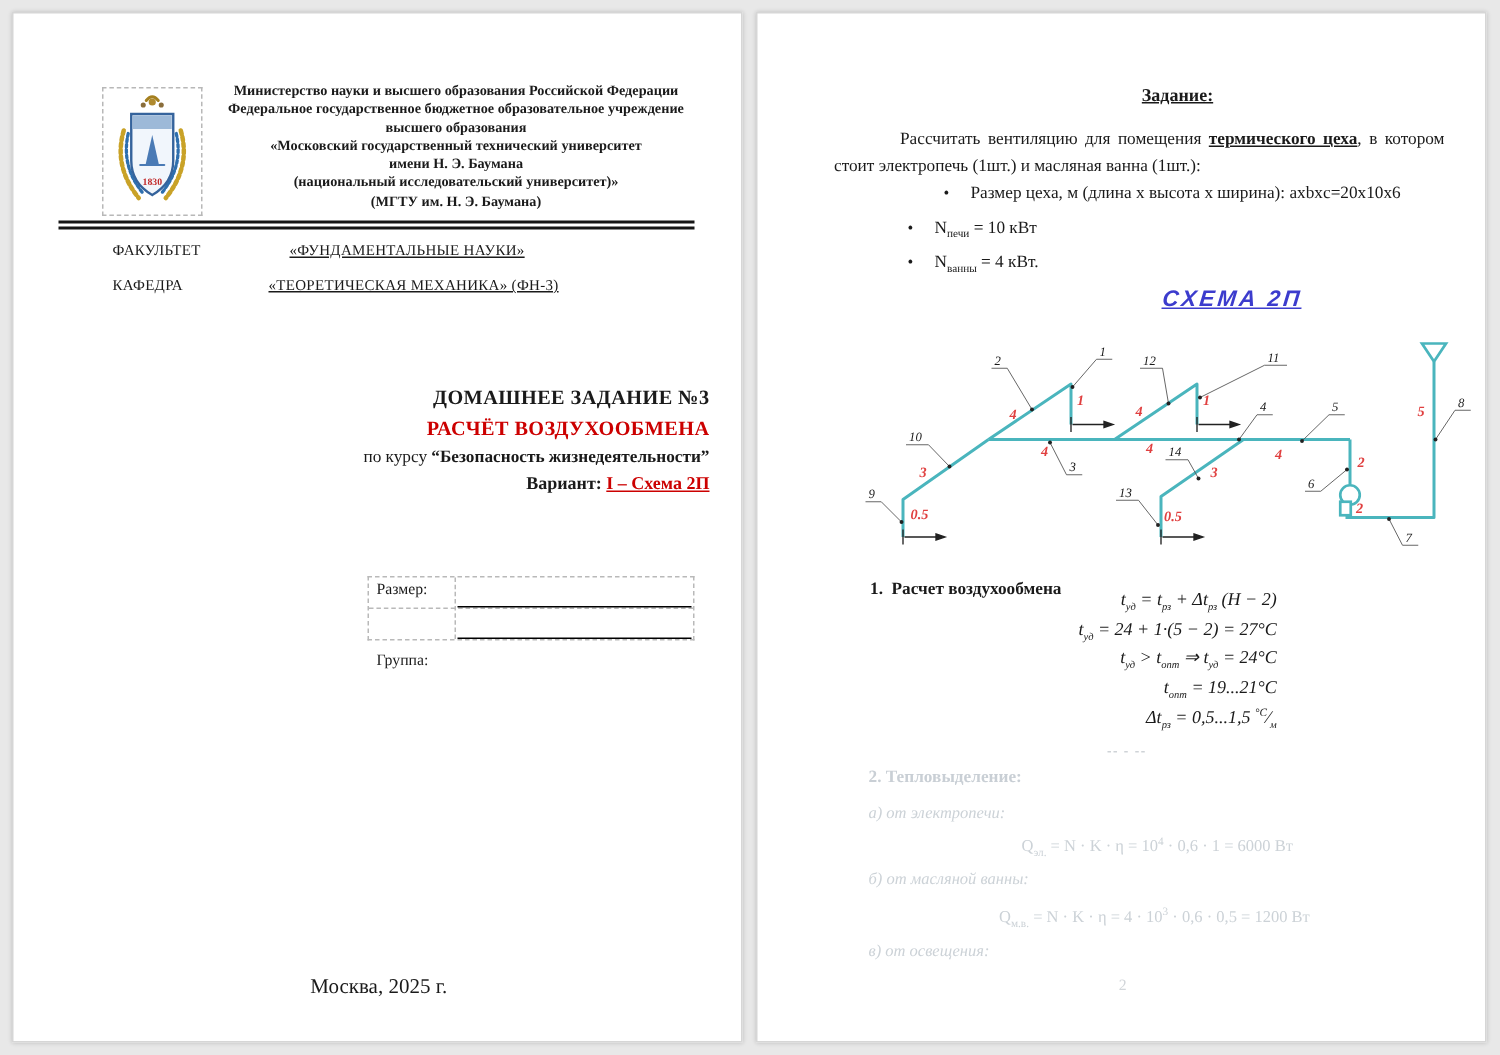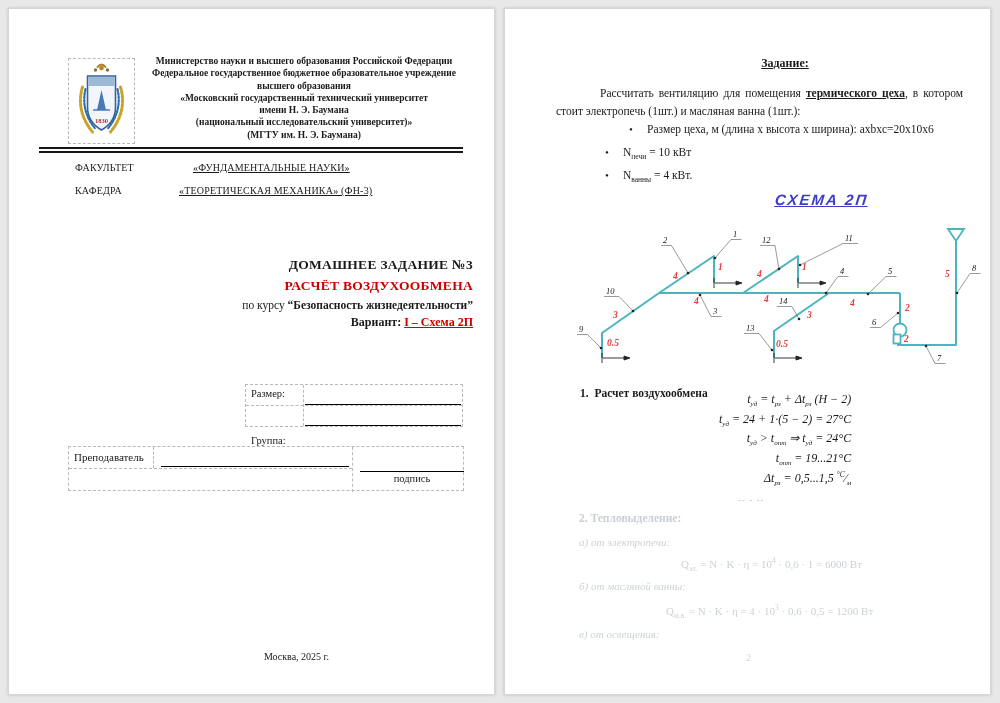--- a/index.html
+++ b/index.html
@@ -28,21 +28,21 @@
   .t3{font-size:11.5px;margin-top:5px;}
   .t4{font-size:12px;font-weight:bold;margin-top:4px;}
   .t4 .red-u{color:#cc0000;text-decoration:underline;}
   .stu-table{left:236px;top:375px;width:218px;height:43px;border:1px dashed #b9b9b9;box-sizing:border-box;}
   .stu-vline{position:absolute;left:57px;top:0;bottom:0;border-left:1px dashed #b9b9b9;}
   .stu-hline{position:absolute;left:0;right:0;top:20px;border-top:1px dashed #b9b9b9;}
   .stu-label{position:absolute;left:5px;font-size:10.5px;}
   .fill-line{position:absolute;border-bottom:1px solid #000;}
   .teach-box{left:59px;top:437px;width:396px;height:45px;border:1px dashed #b9b9b9;box-sizing:border-box;}
   .sig-caption{position:absolute;left:291px;top:26px;width:104px;text-align:center;font-size:10.5px;}
-  .footer-city{left:0;top:642px;width:487px;text-align:center;font-size:10px;margin-left:44px;}
+  .footer-city{left:0;top:642px;width:487px;text-align:center;font-size:14px;}
 
   
   .task-head{left:60px;top:47px;width:440px;text-align:center;font-size:12px;font-weight:bold;text-decoration:underline;}
   .task-par{left:51px;top:75px;width:407px;font-size:11.5px;line-height:18px;text-align:justify;text-indent:44px;}
   .task-par b{text-decoration:underline;}
   .bullets{left:100px;top:112px;width:360px;font-size:11.5px;}
   .bullet-row{position:absolute;left:0;white-space:nowrap;}
   .bullet-row .dot{display:inline-block;width:18px;font-size:11px;}
   sub{font-size:7.5px;}
   sup{font-size:7.5px;}
@@ -113,29 +113,20 @@
 
   <div class="abs stu-table">
     <div class="stu-vline"></div>
     <div class="stu-hline"></div>
     <div class="stu-label" style="top:3px;">Размер:</div>
     <div class="stu-label" style="top:12px;margin-top:38px;">Группа:</div>
     <div class="fill-line" style="left:59px;top:0;width:156px;height:19px;"></div>
     <div class="fill-line" style="left:59px;top:21px;width:156px;height:19px;"></div>
   </div>
 
-  <div class="abs teach-box">
-    <div style="position:absolute;left:84px;top:0;height:21px;border-left:1px dashed #b9b9b9;"></div>
-    <div style="position:absolute;left:0;top:21px;width:283px;border-top:1px dashed #b9b9b9;"></div>
-    <div style="position:absolute;left:283px;top:0;height:45px;border-left:1px dashed #b9b9b9;"></div>
-    <div class="stu-label" style="top:4px;font-size:11px;">Преподаватель</div>
-    <div class="fill-line" style="left:92px;top:0;width:188px;height:19px;"></div>
-    <div class="fill-line" style="left:291px;top:0;width:104px;height:24px;"></div>
-    <div class="sig-caption">подпись</div>
-  </div>
 
   <div class="abs footer-city">Москва, 2025 г.</div>
 </div>
 
 <div class="page" id="page-right">
 
   <div class="abs task-head">Задание:</div>
 
   <div class="abs task-par"><span>Рассчитать вентиляцию для помещения </span><b>термического цеха</b><span>, в котором стоит электропечь (1шт.) и масляная ванна (1шт.):</span></div>
 

